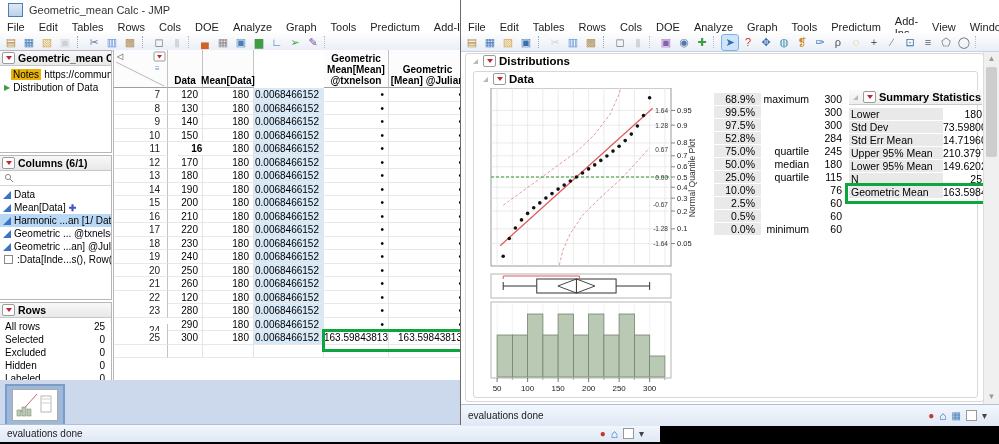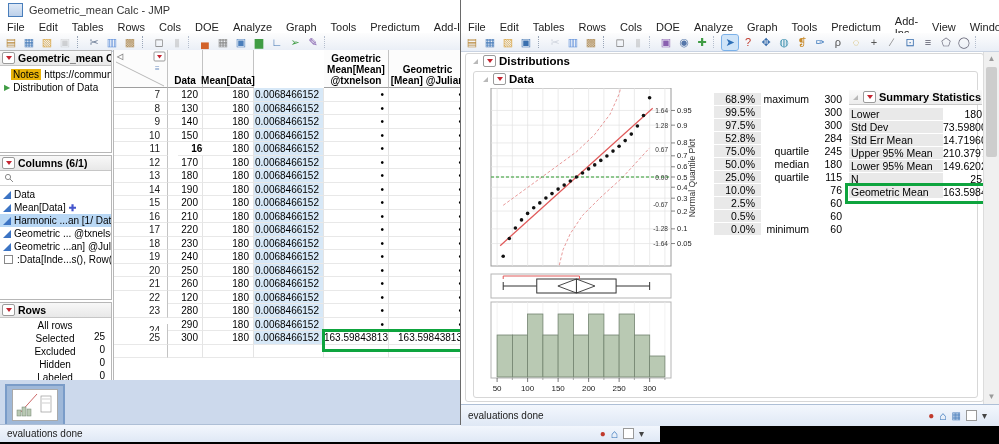--- a/index.html
+++ b/index.html
@@ -25,21 +25,21 @@
   .panel-hdr{height:14px;background:linear-gradient(#f8f8f8,#e8e8e8);border-bottom:1px solid #c6c6c6;
     display:flex;align-items:center;font-size:10.5px;font-weight:bold;white-space:nowrap;overflow:hidden;}
   .red-tri{flex:0 0 auto;width:11px;height:10px;background:#fff;border:1px solid #9b9b9b;border-radius:2px;margin:0 3px 0 2px;
     display:inline-flex;align-items:center;justify-content:center;}
   .red-tri i{display:block;width:0;height:0;border:3px solid transparent;border-top:4px solid #c42430;margin-top:3px;}
   .disc{flex:0 0 auto;width:0;height:0;border-left:5px solid transparent;border-bottom:5px solid #b9b9b9;margin:0 3px 0 4px;}
   .srow{height:13px;display:flex;align-items:center;font-size:10px;white-space:nowrap;overflow:hidden;}
   .cont-ico{flex:0 0 auto;width:0;height:0;border-left:8px solid transparent;border-bottom:8px solid #3c74c4;margin:0 3px 0 3px;}
   .sel-item{background:#b9d8f5;}
   .plus-suffix{color:#4455cc;font-weight:bold;font-size:9px;margin-left:3px;}
-  .stat-row{height:13px;display:flex;font-size:10px;align-items:center;padding:0 6px 0 5px;flex-direction:column;}
+  .stat-row{height:13px;display:flex;font-size:10px;align-items:center;padding:0 6px 0 5px;}
   .stat-row b{font-weight:normal;margin-left:auto;}
   
   .hdr-cell{position:absolute;box-sizing:border-box;border-right:1px solid #c3c3c3;border-bottom:1px solid #9f9f9f;background:#fcfcfc;
     display:flex;flex-direction:column;justify-content:flex-end;align-items:center;font-size:10px;font-weight:bold;line-height:11px;padding-bottom:1px;}
   .hdr-blue{background:#3f8fd9;color:#fff;}
   .cell{position:absolute;box-sizing:border-box;border-right:1px solid #e4e4e4;border-bottom:1px solid #e8e8e8;
     font-size:10px;text-align:right;padding:1px 4px 0 0;white-space:nowrap;overflow:hidden;background:#fff;}
   .cell.rn{border-right:1px solid #c3c3c3;padding-right:7px;color:#222;}
   .cell.hl{background:#d7e8f7;}
   .gbox{position:absolute;border:3px solid #0ea43e;pointer-events:none;}

